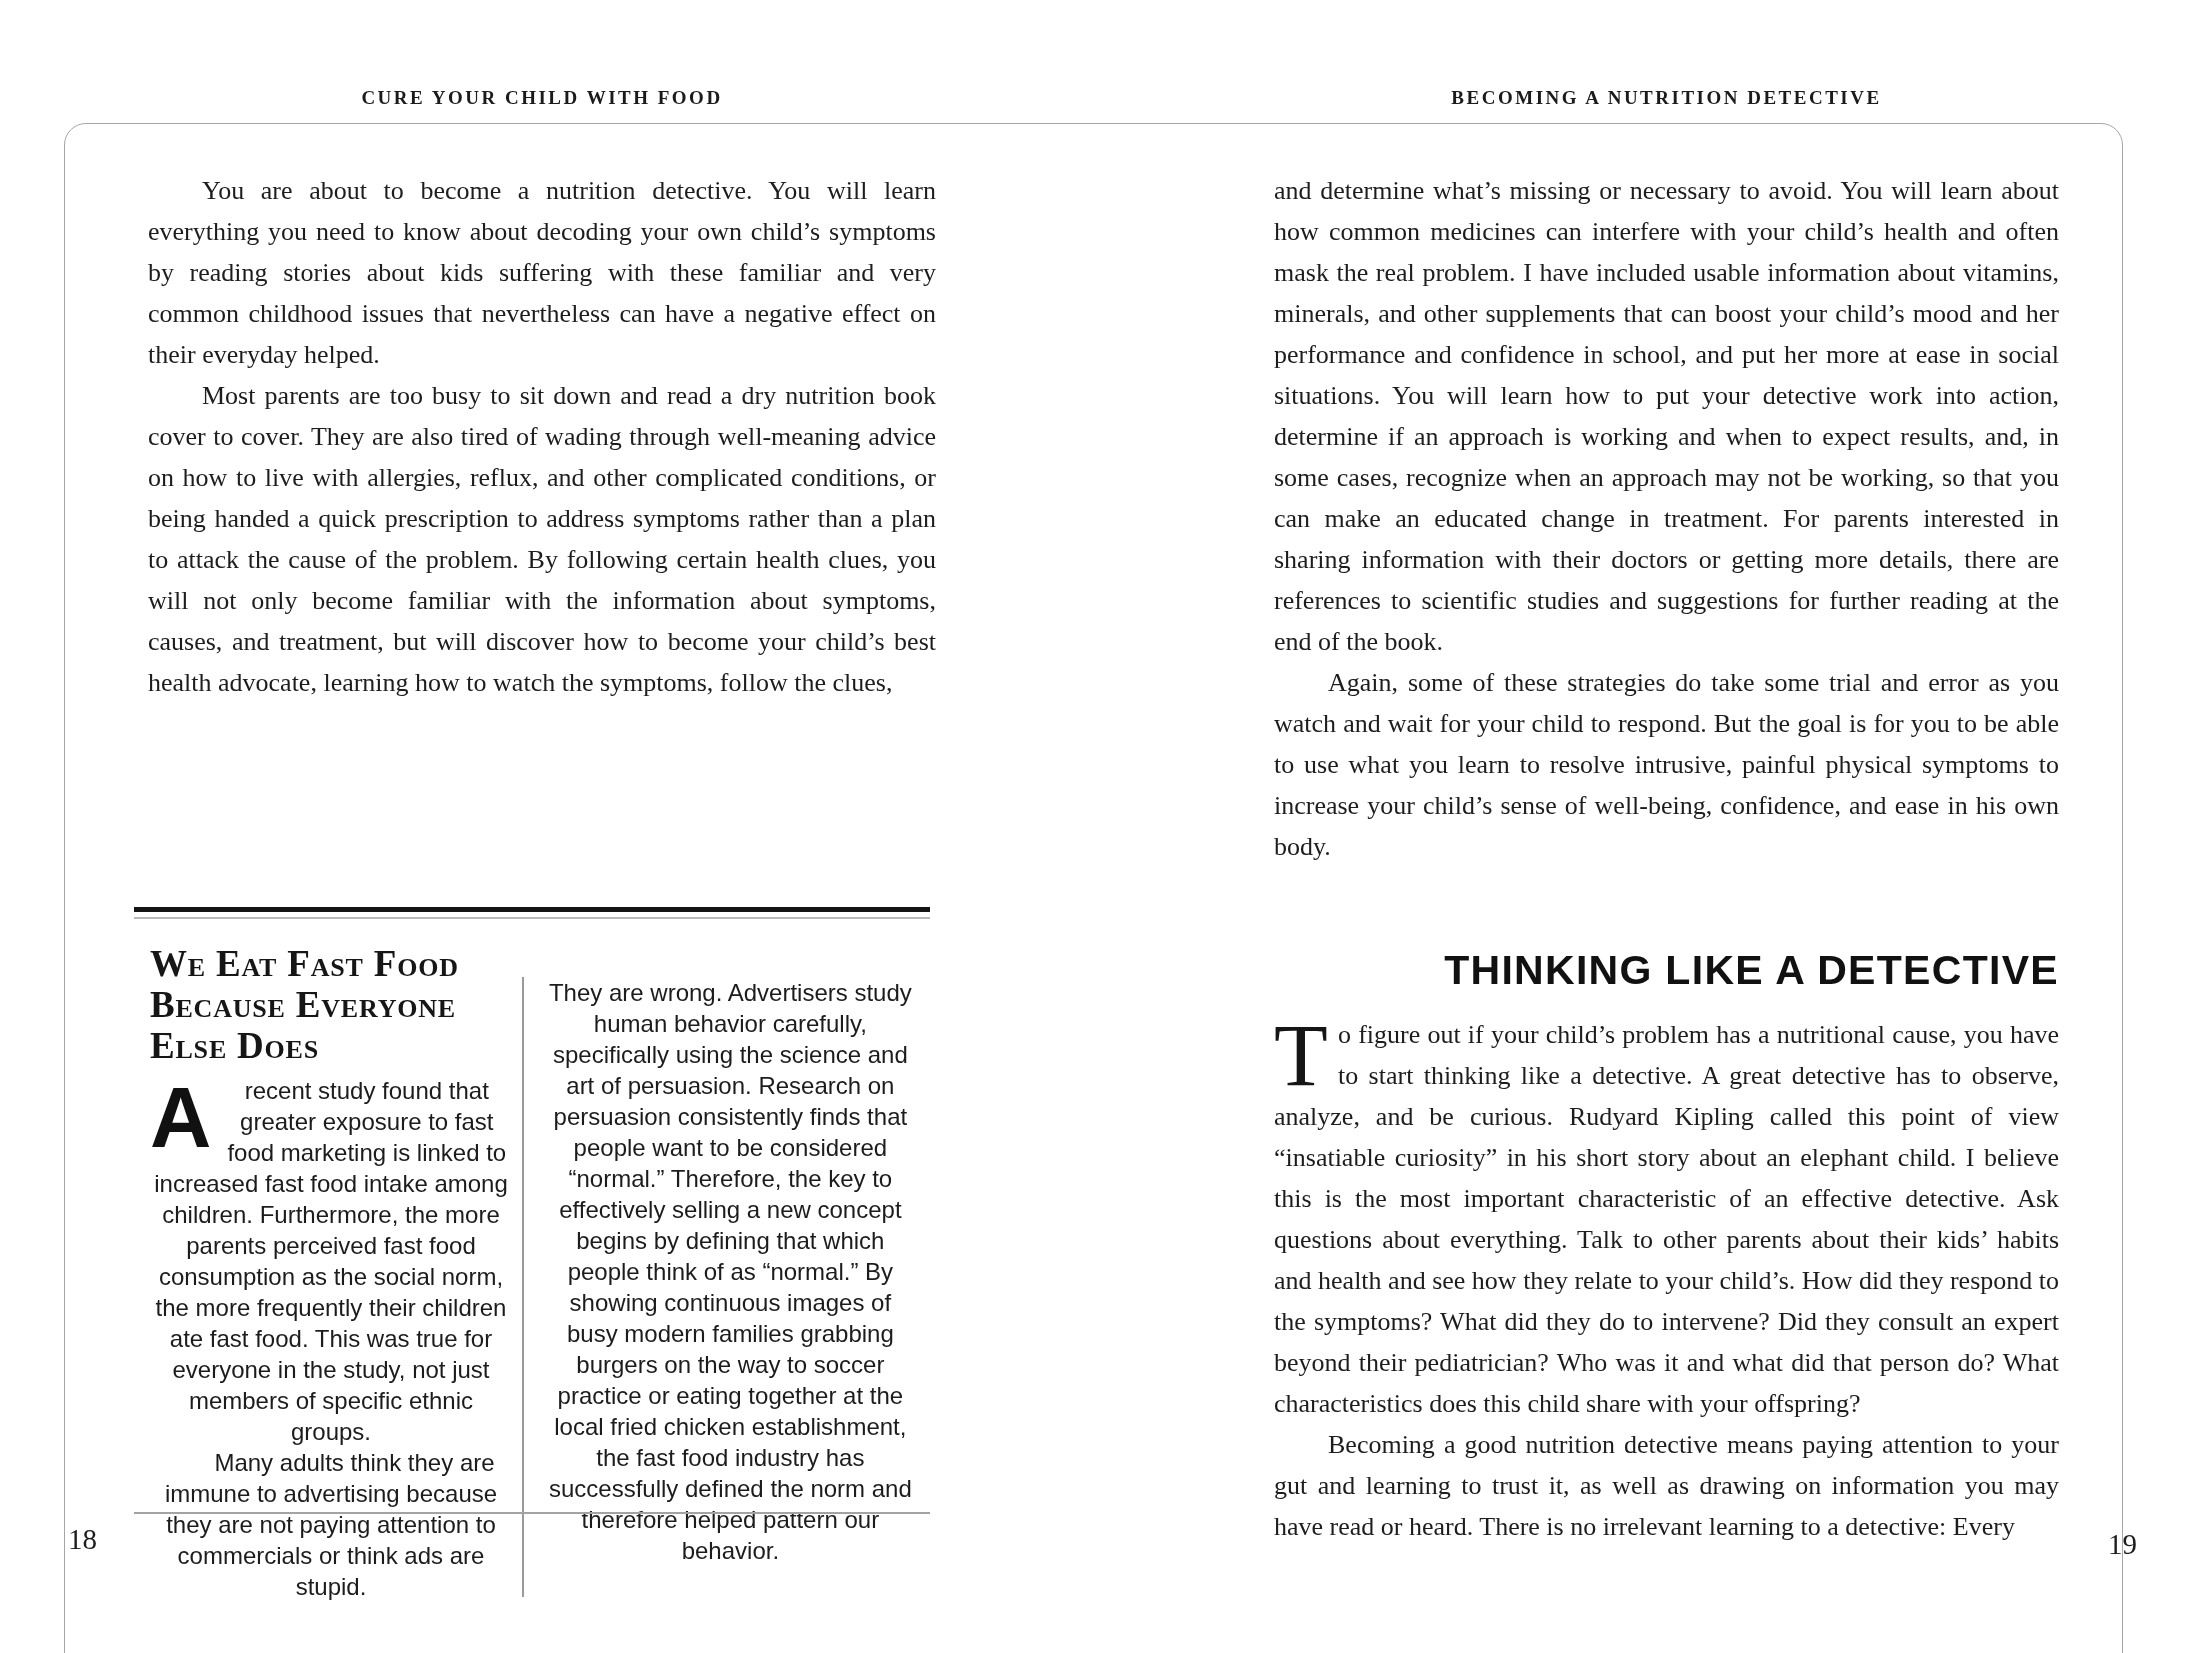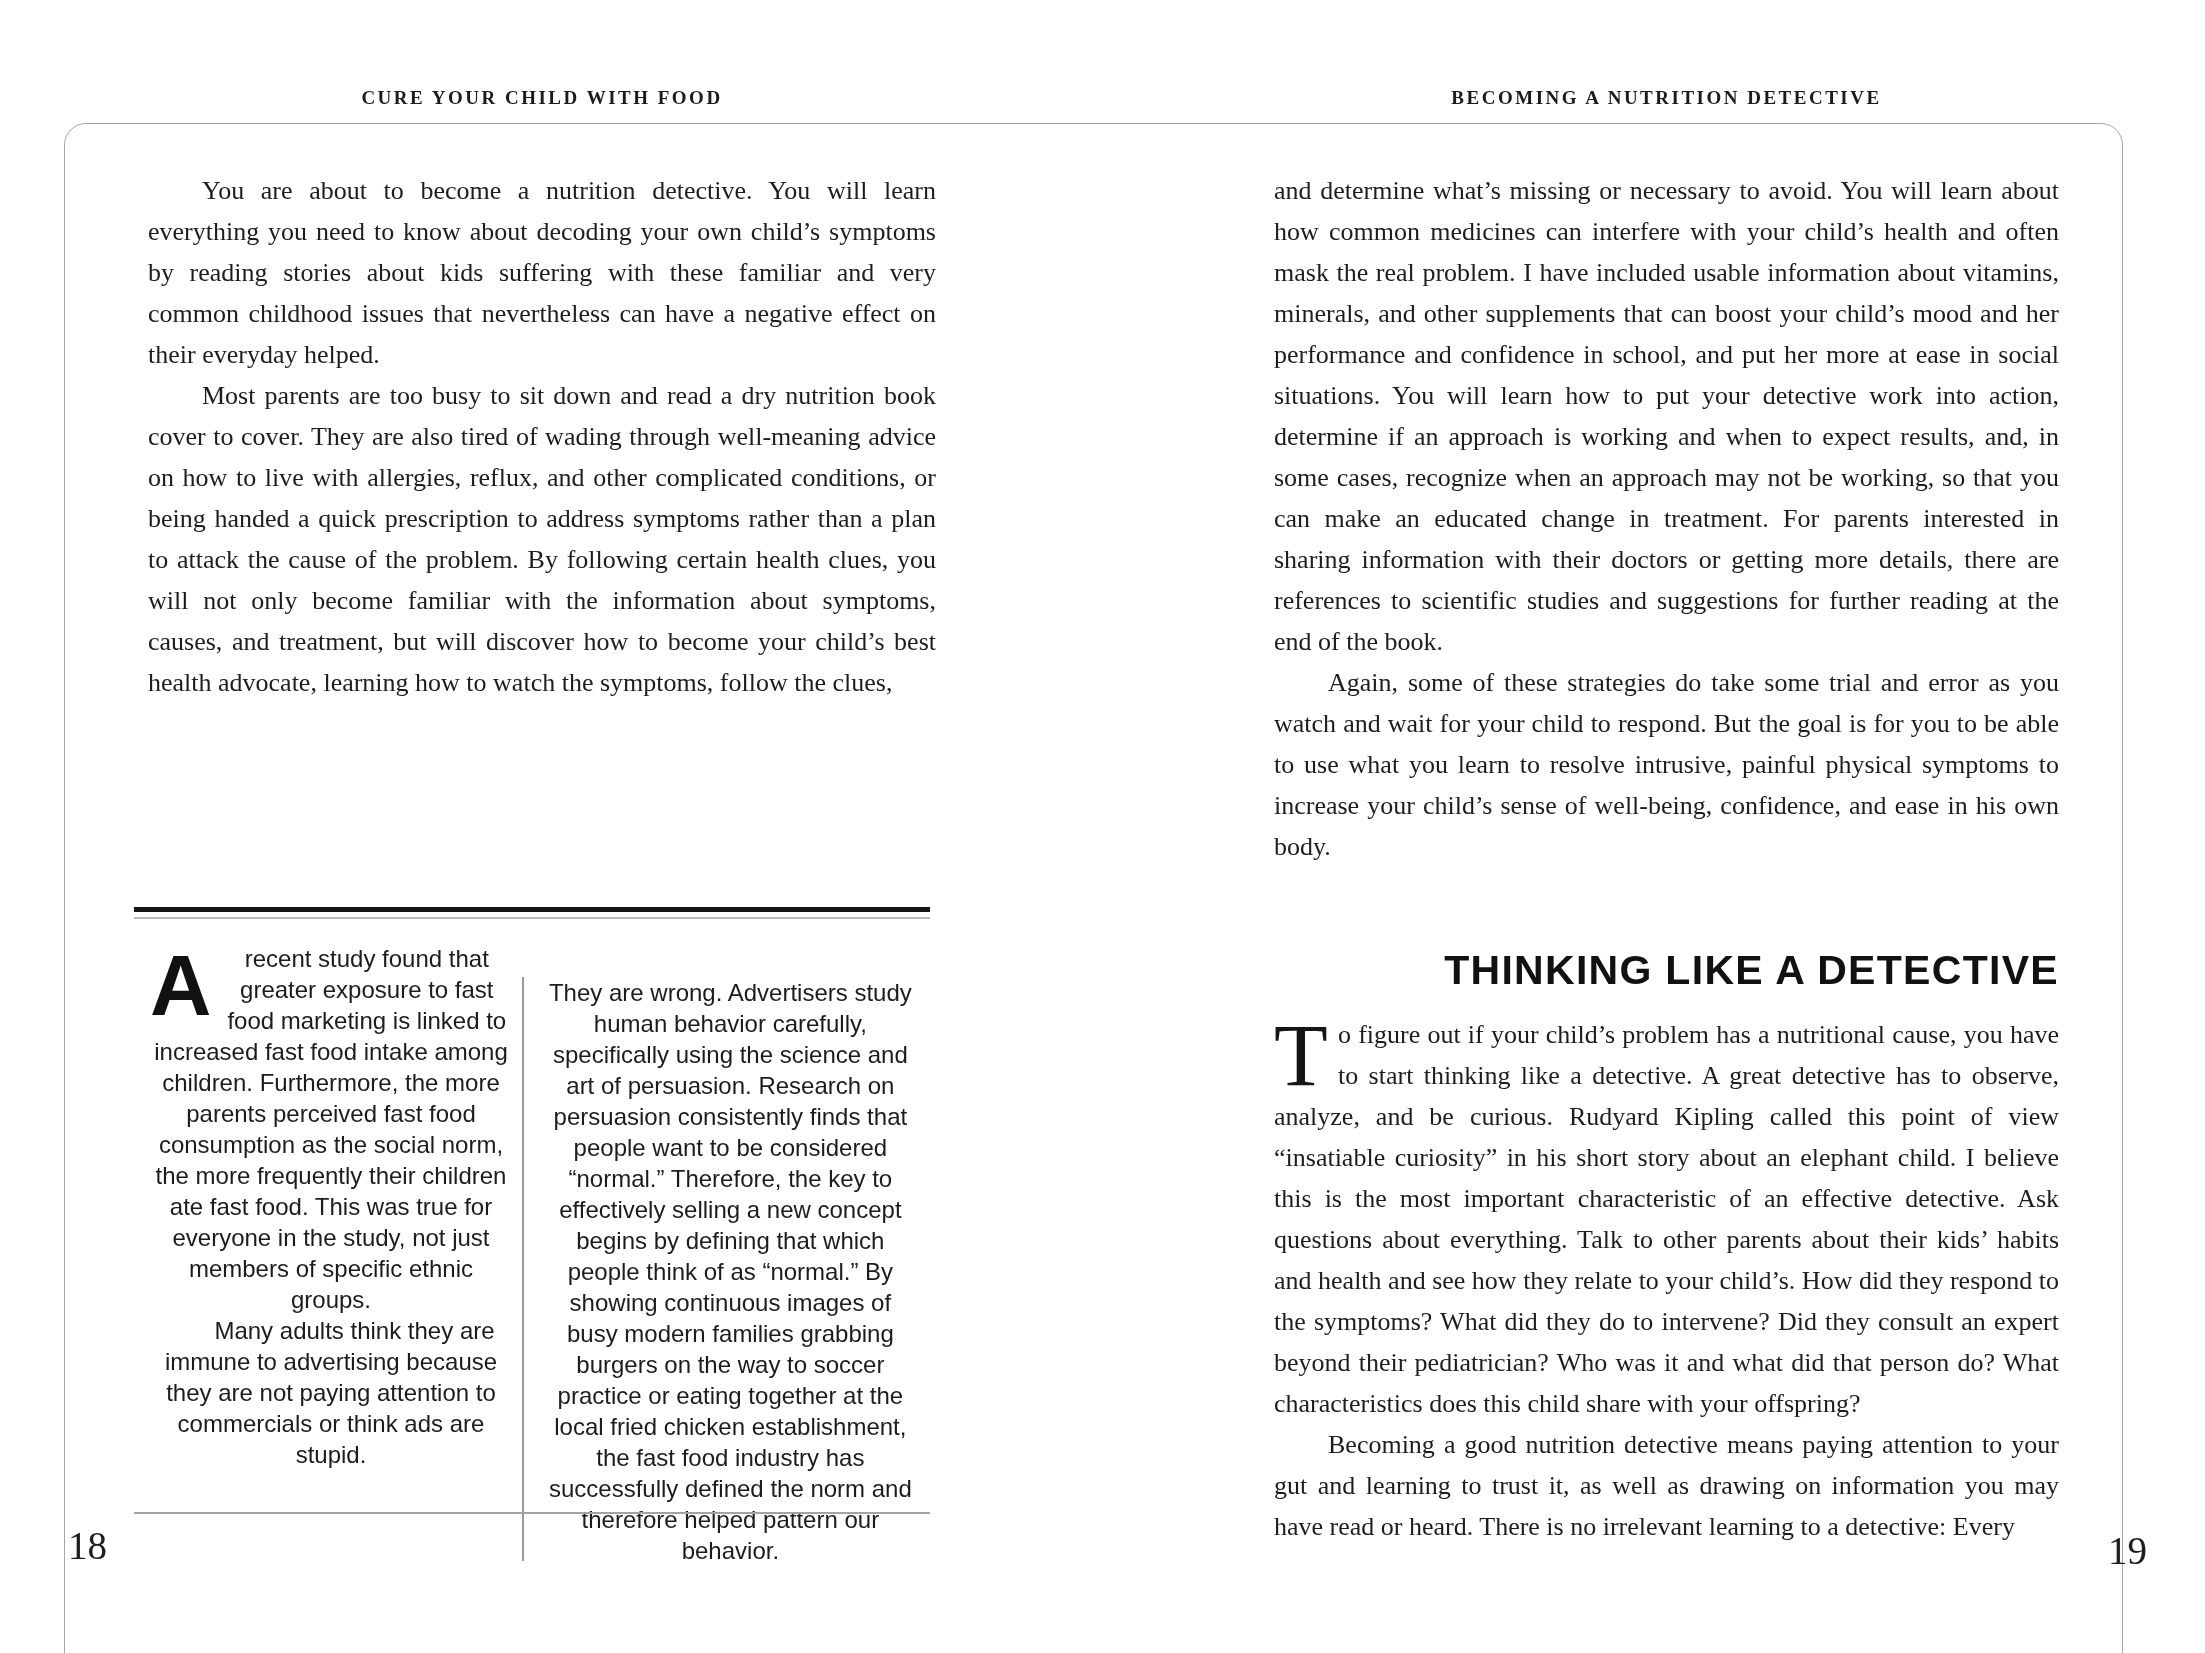--- a/index.html
+++ b/index.html
@@ -124,21 +124,21 @@
     line-height: 31px;
     margin: 0;
     color: #1c1c1c;
     text-align: center;
   }
   .sb-p.indent { text-indent: 47px; }
 
   
   .pageno {
     position: absolute;
-    font-size: 39px;
+    font-size: 29px;
     color: #1d1d1d;
   }
   #pn-left  { left: 68px;   top: 1523px; }
   #pn-right { left: 2108px; top: 1528px; }
 </style>
 </head>
 <body>
 
 <div class="page-card"></div>
 
@@ -148,20 +148,21 @@
 <div class="text-col" id="col-left">
   <p class="bp indent">You are about to become a nutrition detective. You will learn everything you need to know about decoding your own child’s symptoms by reading stories about kids suffering with these familiar and very common childhood issues that nevertheless can have a negative effect on their everyday helped.</p>
   <p class="bp indent">Most parents are too busy to sit down and read a dry nutrition book cover to cover. They are also tired of wading through well-meaning advice on how to live with allergies, reflux, and other complicated conditions, or being handed a quick prescription to address symptoms rather than a plan to attack the cause of the problem. By following certain health clues, you will not only become familiar with the information about symptoms, causes, and treatment, but will discover how to become your child’s best health advocate, learning how to watch the symptoms, follow the clues,</p>
 </div>
 
 <div class="sidebar">
   <div class="sb-rule-black"></div>
   <div class="sb-rule-thin"></div>
   <div class="sb-cols">
     <div class="sb-col1">
+      <h3 class="sb-heading">We Eat Fast Food Because Everyone Else Does</h3>
       <p class="sb-p">
         <span class="dropcap-sans">A</span><span>recent study found that greater exposure to fast food marketing is linked to increased fast food intake among children. Furthermore, the more parents perceived fast food consumption as the social norm, the more frequently their children ate fast food. This was true for everyone in the study, not just members of specific ethnic groups.</span>
       </p>
       <p class="sb-p indent">Many adults think they are immune to advertising because they are not paying attention to commercials or think ads are stupid.</p>
     </div>
     <div class="sb-divider"></div>
     <div class="sb-col2">
       <p class="sb-p">They are wrong. Advertisers study human behavior carefully, specifically using the science and art of persuasion. Research on persuasion consistently finds that people want to be considered “normal.” Therefore, the key to effectively selling a new concept begins by defining that which people think of as “normal.” By showing continuous images of busy modern families grabbing burgers on the way to soccer practice or eating together at the local fried chicken establishment, the fast food industry has successfully defined the norm and therefore helped pattern our behavior.</p>
     </div>
   </div>

